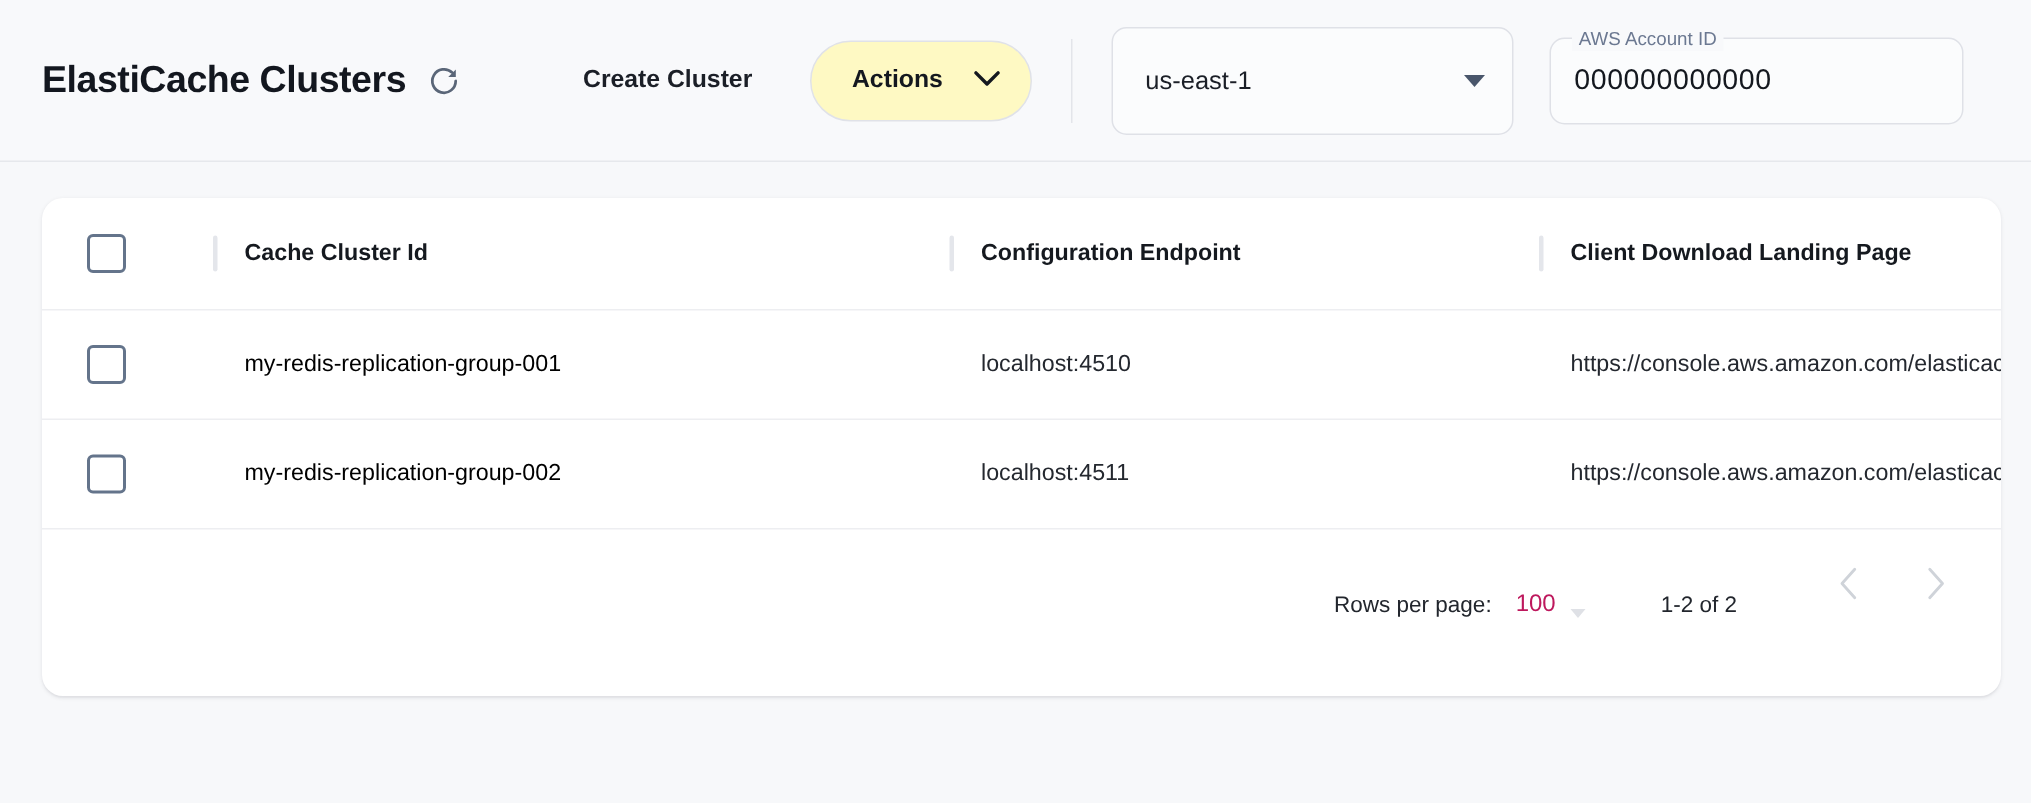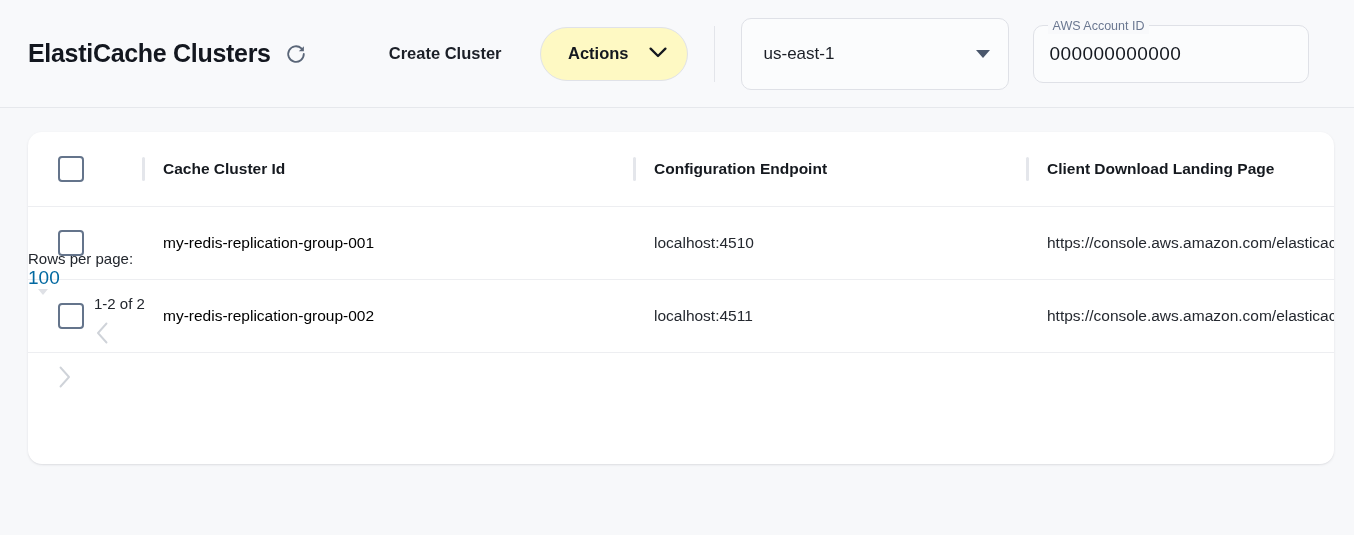--- a/index.html
+++ b/index.html
@@ -227,50 +227,49 @@
     color: #000000;
     text-decoration: none;
     cursor: pointer;
   }
 
   
   .pagination {
     position: absolute;
     left: 0;
     right: 0;
-    bottom: 64px;
-    display: flex;
-    align-items: flex-start;
+    bottom: 52px;
+    display: flex;
+    align-items: flex-end;
     justify-content: flex-end;
     padding-right: 22px;
     gap: 0;
-    flex-direction: column;
   }
   .rows-label {
     font-size: 15px;
     color: #22262d;
     margin-right: 16px;
   }
   .rows-value {
-    font-size: 19px;
-    color: #0369a1;
+    font-size: 16px;
+    color: #be185d;
     cursor: pointer;
   }
   .caret-small {
     width: 0; height: 0;
     border-left: 5px solid transparent;
     border-right: 5px solid transparent;
     border-top: 6px solid #dfe1e6;
     margin-left: 10px;
     cursor: pointer;
   }
   .range-label {
     font-size: 15px;
     color: #22262d;
-    margin-left: 66px;
+    margin-left: 50px;
   }
   .pg-btn {
     width: 44px;
     height: 44px;
     display: flex;
     align-items: center;
     justify-content: center;
     border-radius: 50%;
     cursor: pointer;
     background: none;

